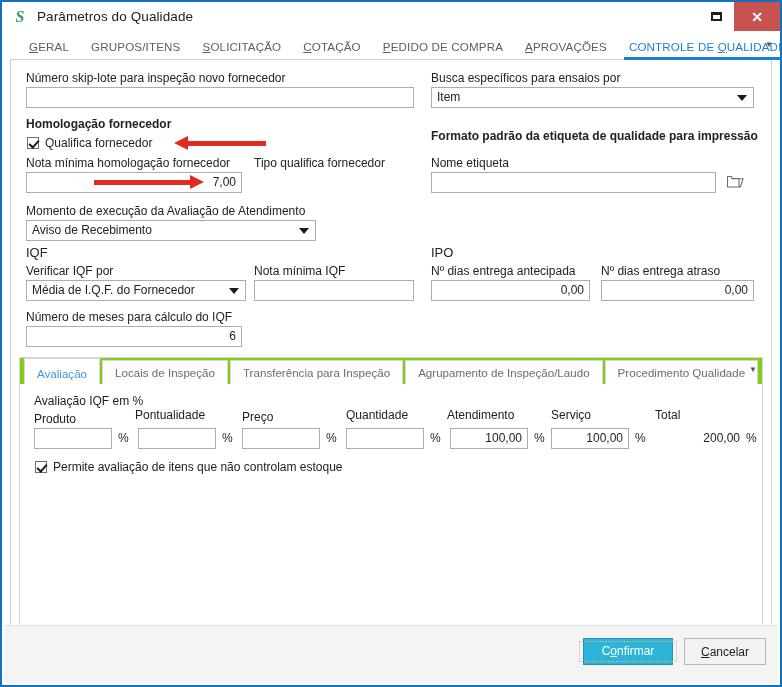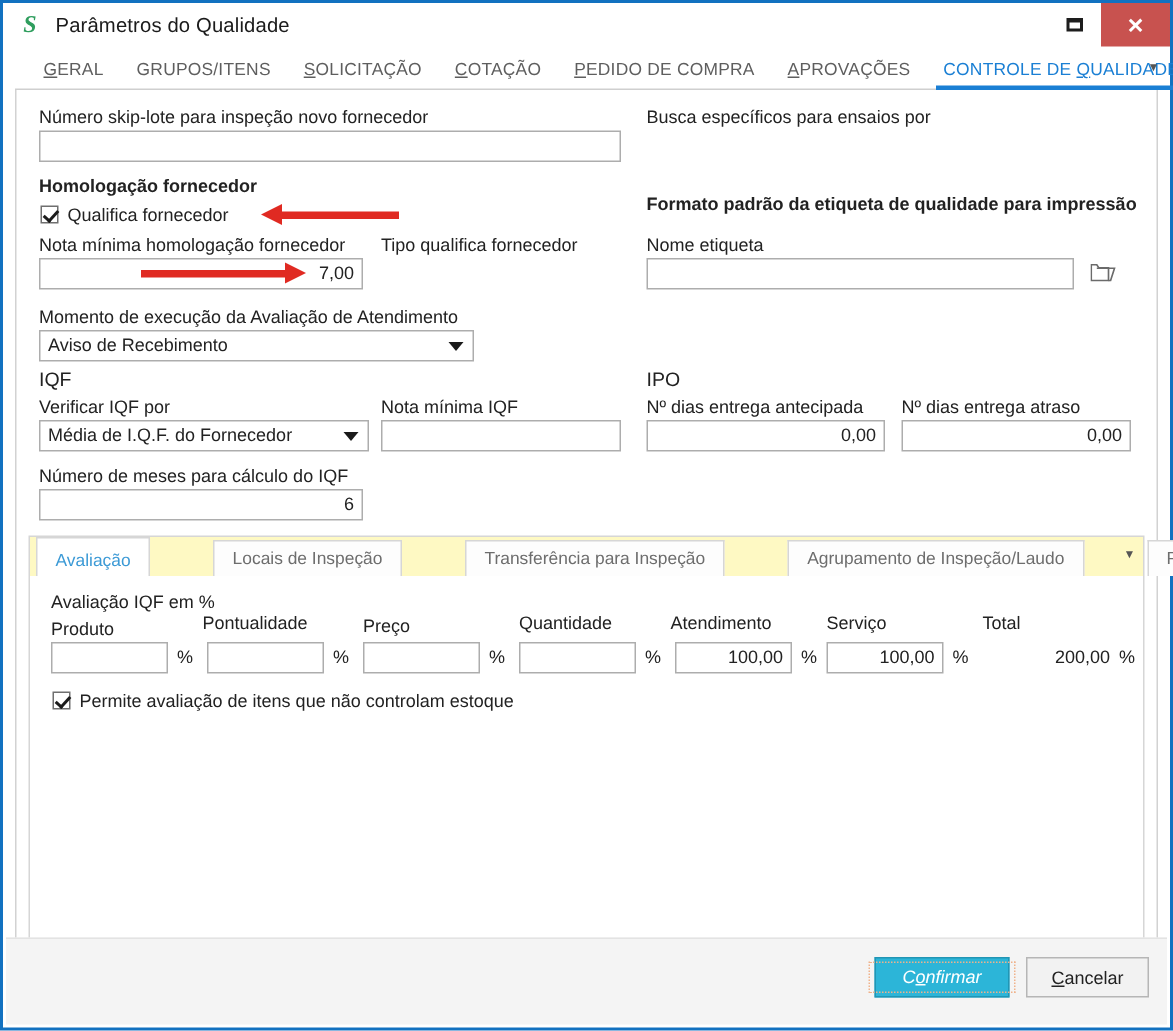--- a/index.html
+++ b/index.html
@@ -248,26 +248,25 @@
   .inner-group {
     position: absolute;
     left: 8px; right: 8px;
     top: 297px; bottom: 8px;
     border: 1px solid #d6d6d6;
     box-sizing: border-box;
   }
   .inner-tabs {
     position: relative;
     height: 26px;
-    background: #fef9c3;
+    background: #84cc16;
     border-bottom: 1px solid #d6d6d6;
     display: flex;
     align-items: stretch;
     padding-left: 4px;
-    gap: 40px;
   }
   .itab {
     position: relative;
     display: flex; align-items: center;
     padding: 0 12px;
     font-size: 11.6px;
     color: #6d6d6d;
     border: 1px solid #d6d6d6;
     border-bottom: none;
     background: #fdfdfd;
@@ -337,21 +336,20 @@
   }
   .btn.primary {
     background: #2cb5d8;
     border: 1px solid #2195b4;
     color: #ffffff;
   }
   .btn.primary .inner {
     border: 1px dotted #f0b28a;
     padding: 3px 22px 3px 22px;
     line-height: 13px;
-    font-style: italic;
   }
   .btn .und { text-decoration: underline; }
 </style>
 </head>
 <body>
 
 <div class="window">
 
   <div class="titlebar">
     <div class="app-icon">S</div>
@@ -377,20 +375,26 @@
   </div>
 
   <div class="content-panel">
 
     <div class="form-area">
 
       <div class="lbl" style="left:15px; top:11px;">Número skip-lote para inspeção novo fornecedor</div>
       <div class="fld" style="left:15px; top:27px; width:388px;"></div>
 
       <div class="lbl" style="left:420px; top:11px;">Busca específicos para ensaios por</div>
+      <div class="combo" style="left:420px; top:27px; width:323px;">
+        <span class="cval">Item</span>
+        <span class="carrow">
+            <i></i>
+          </span>
+      </div>
 
       <div class="lbl bold" style="left:15px; top:57px;">Homologação fornecedor</div>
 
       <div class="cbx" style="left:16px; top:76px;">
         <span class="box"></span>
         <span class="ctext">Qualifica fornecedor</span>
       </div>
 
       <div class="arrow left" style="left:163px; top:78px; width:92px;">
         <span class="head"></span>

